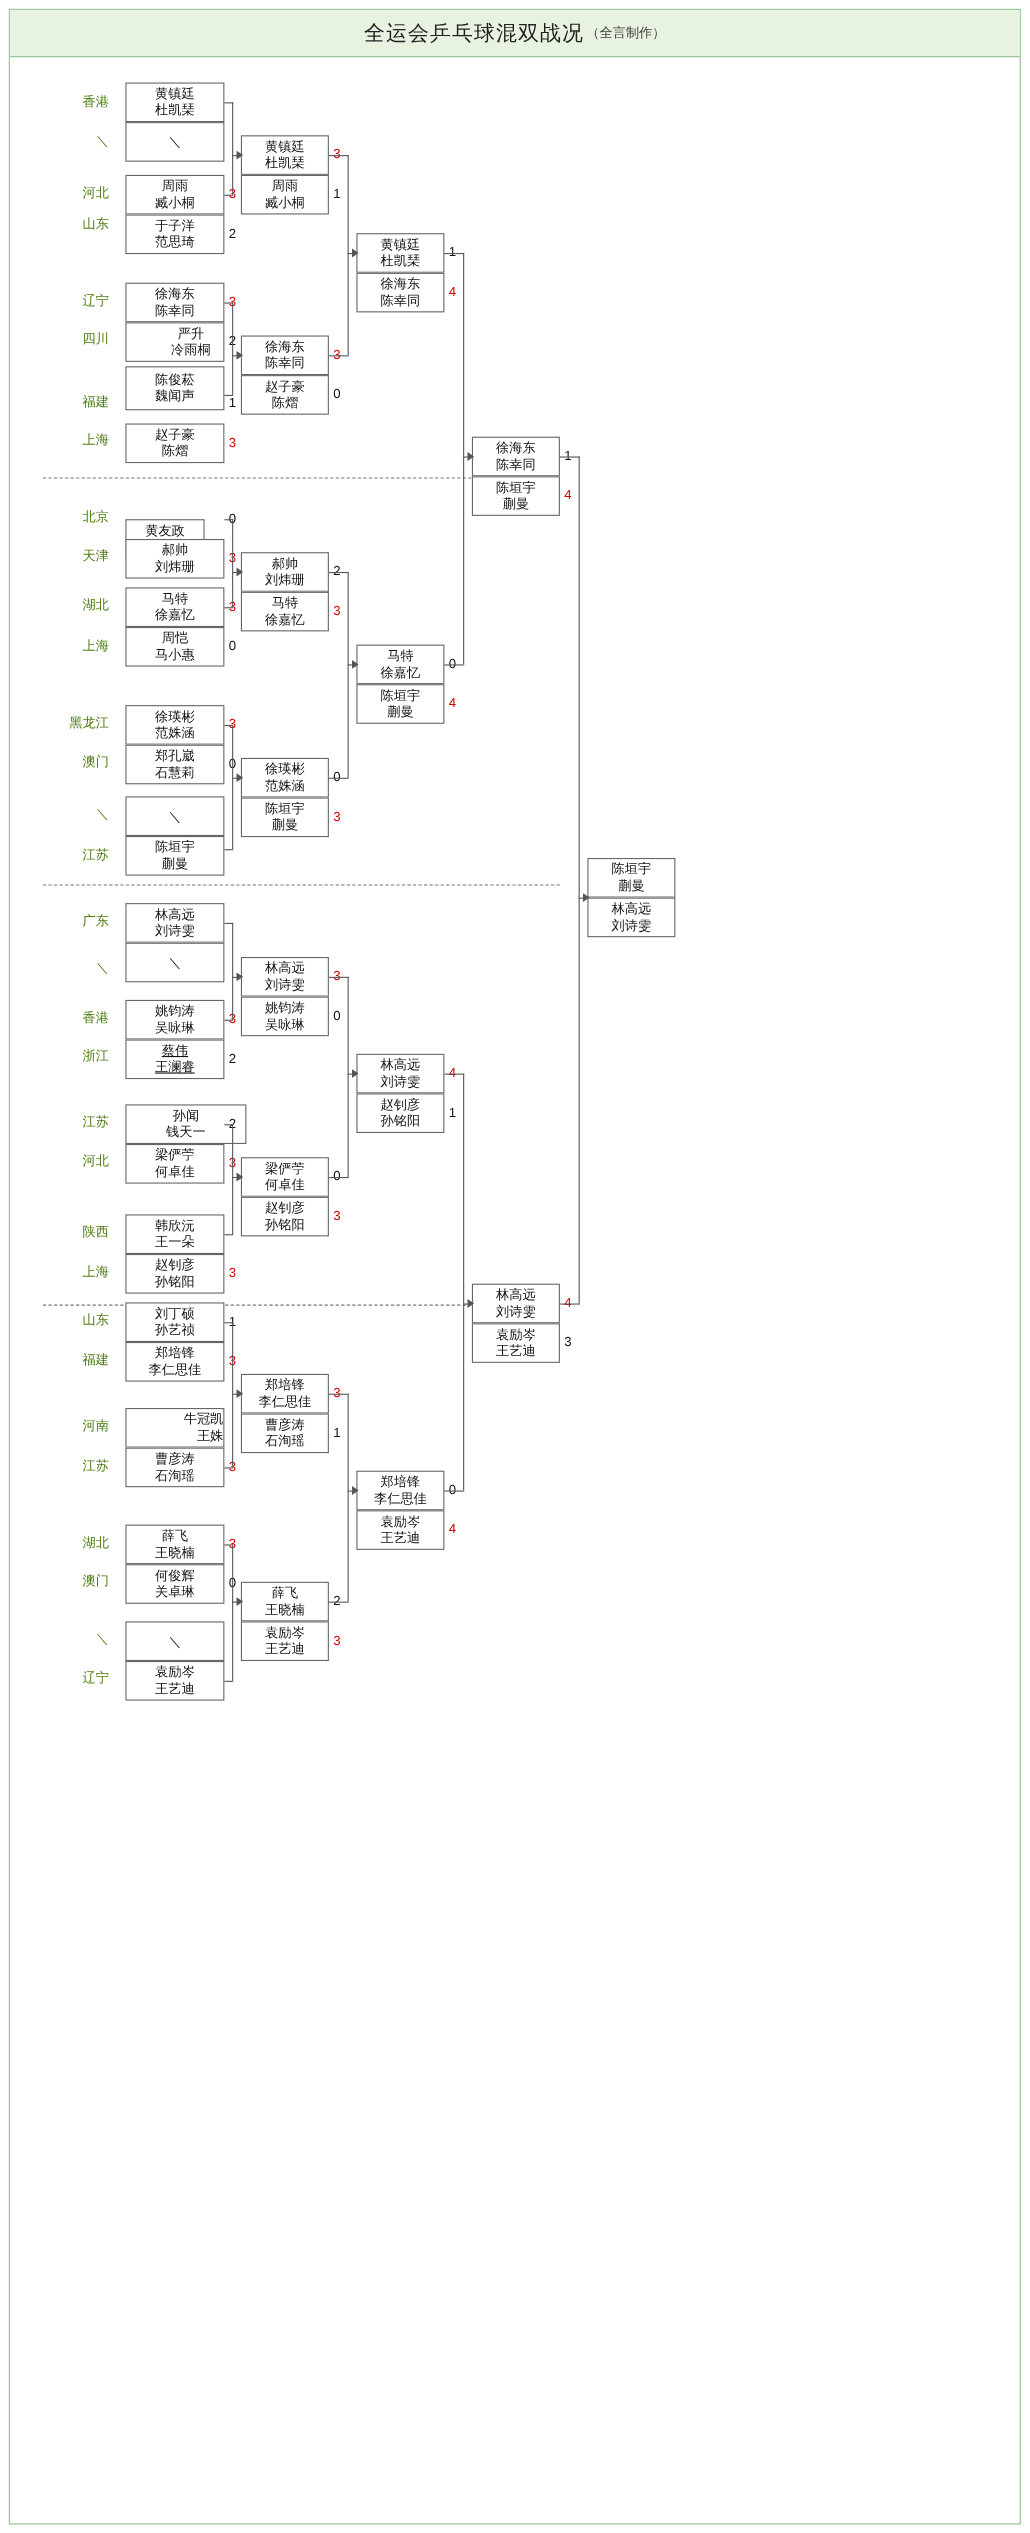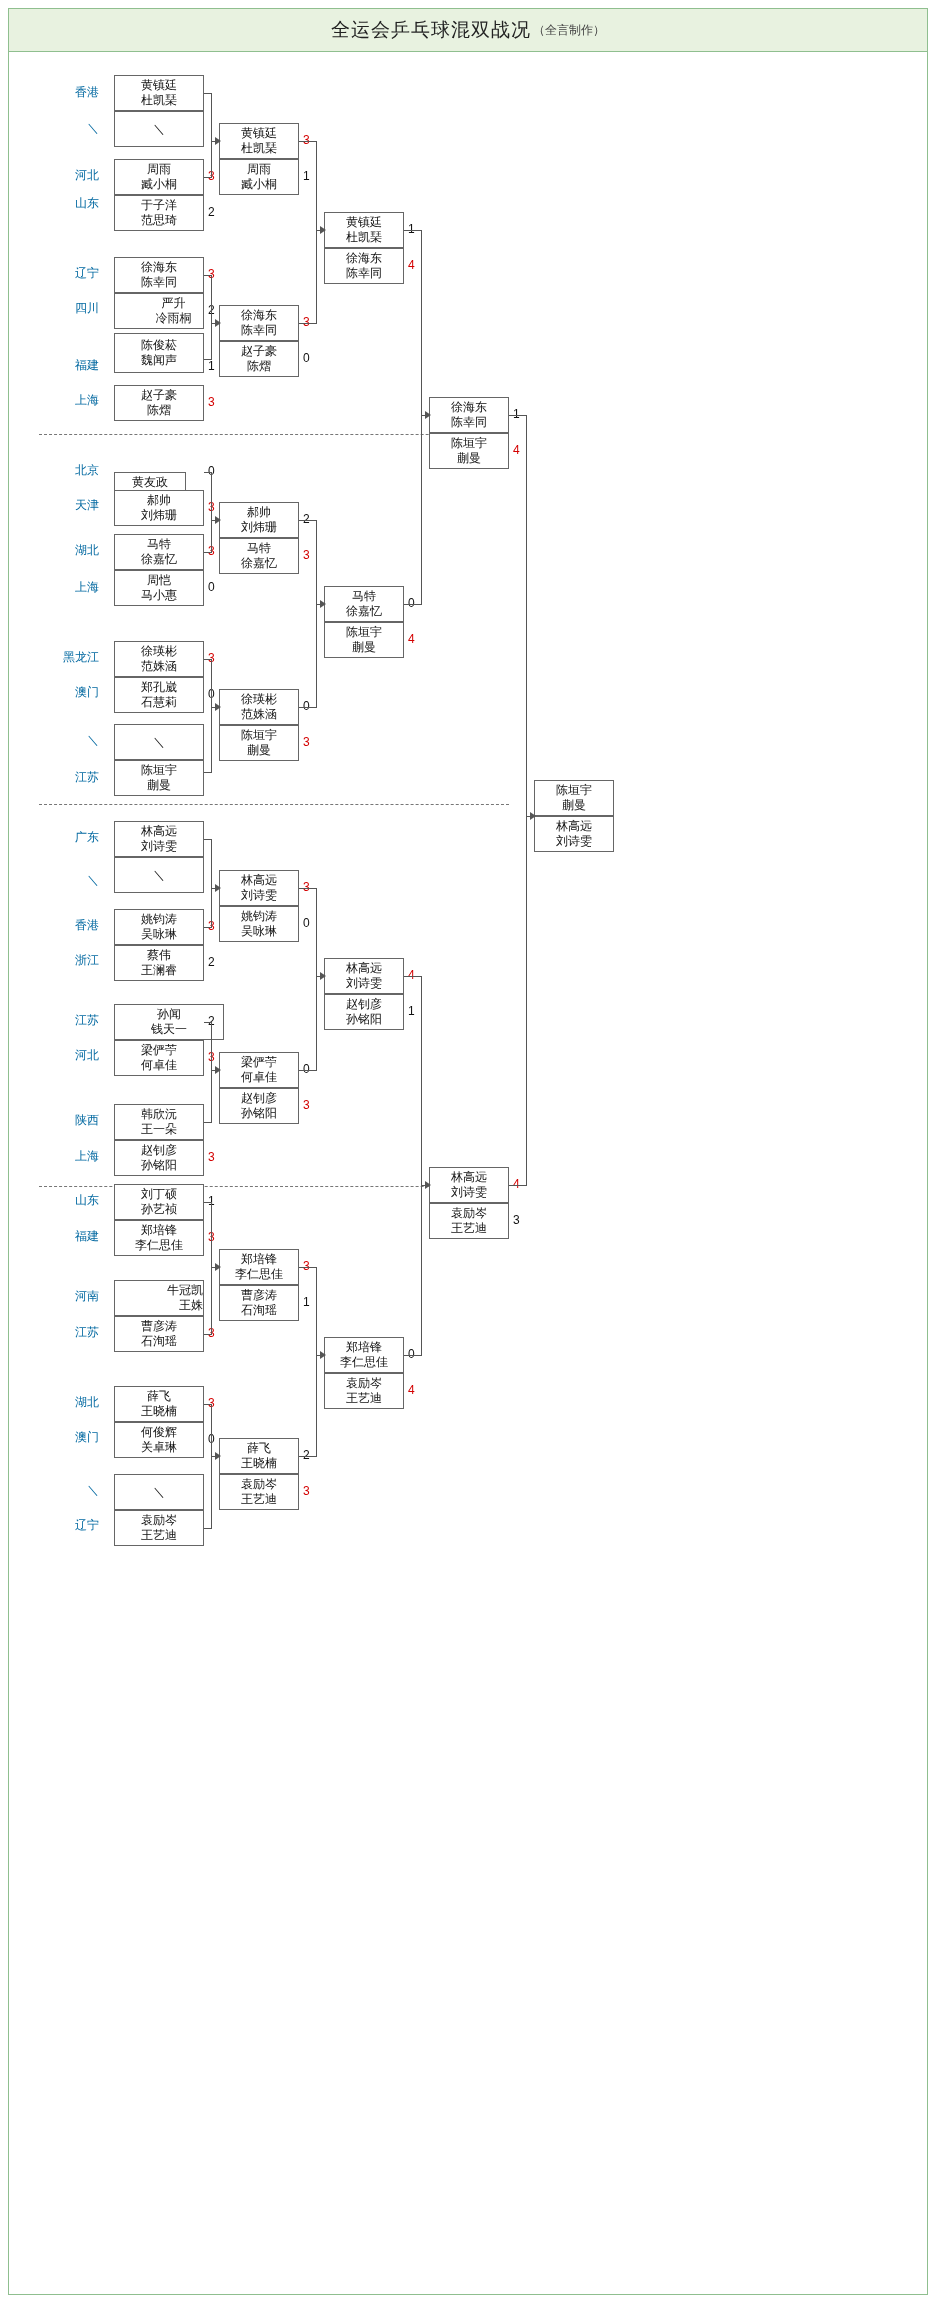--- a/index.html
+++ b/index.html
@@ -44,21 +44,21 @@
   .score{
     position:absolute;
     font-size:12px;
     color:#d40000;
     white-space:nowrap;
   }
   .score.black{color:#111;}
 
   .region{
     position:absolute;
-    font-size:12px;color:#0369a1;
+    font-size:12px;color:#4d7c0f;
     text-align:right;
     white-space:nowrap;
   }
 
   .conn{position:absolute;background:#555;}
   .hline{height:1px;}
   .vline{width:1px;}
   .arrow{
     position:absolute;
     width:0;height:0;
@@ -210,21 +210,21 @@
     </div>
     <div class="box" style="left:105px;top:804px;width:90px;height:36px;">
       <span class="ln">＼</span>
     </div>
 
     <div class="box" style="left:105px;top:856px;width:90px;height:36px;">
       <span class="ln">姚钧涛</span>
       <span class="ln">吴咏琳</span>
     </div>
     <div class="score" style="left:199px;top:866px;">3</div>
-    <div class="box" style="left:105px;top:892px;width:90px;height:36px;">
+    <div class="box" style="left:105px;top:892px;width:90px;height:36px;text-decoration:underline;">
       <span class="ln">蔡伟</span>
       <span class="ln">王澜睿</span>
     </div>
     <div class="score black" style="left:199px;top:902px;">2</div>
 
     <div class="box" style="left:105px;top:951px;width:110px;height:36px;">
       <span class="ln">孙闻</span>
       <span class="ln">钱天一</span>
     </div>
     <div class="score black" style="left:199px;top:961px;">2</div>

